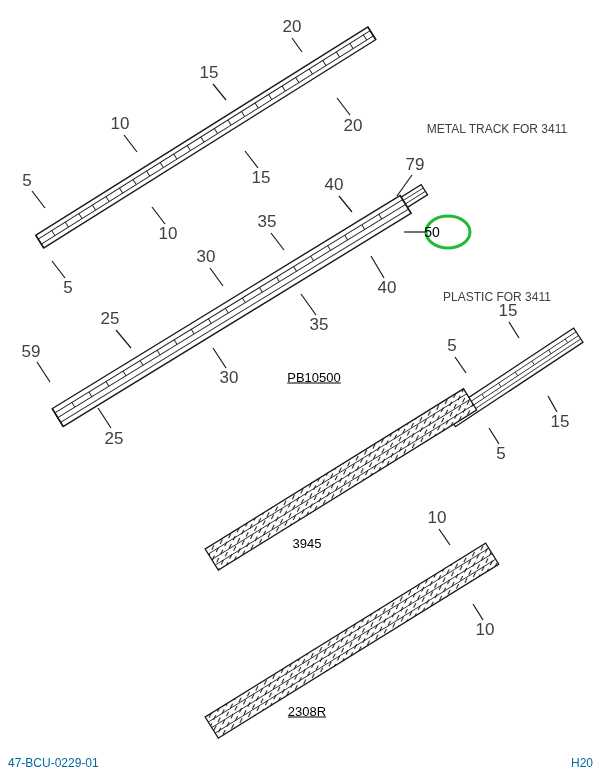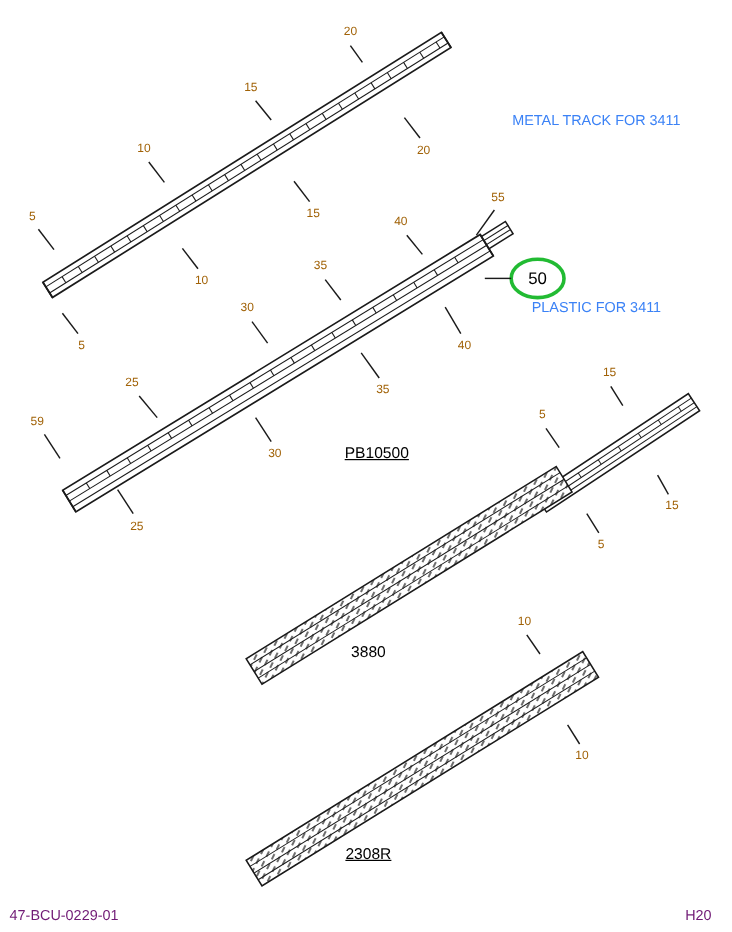--- a/index.html
+++ b/index.html
@@ -18,46 +18,47 @@
   #svg-root {
     position: absolute;
     left: 0;
     top: 0;
     width: 610px;
     height: 777px;
   }
   .callout-label {
     position: absolute;
     font-family: "Liberation Sans", sans-serif;
-    font-size: 10px;
-    color: #a16207;
+    font-size: 17px;
+    color: #404040;
     white-space: nowrap;
     transform: translate(-50%, -50%);
   }
   .text-note {
     position: absolute;
     font-family: "Liberation Sans", sans-serif;
     font-size: 12px;
-    color: #3b82f6;
-    white-space: nowrap;
-    transform: translate(-50%, -50%);
+    color: #404040;
+    white-space: nowrap;
+    transform: translate(-50%, -50%);
+    margin-top: 29px;
   }
   .part-number {
     position: absolute;
     font-family: "Liberation Sans", sans-serif;
     font-size: 13px;
     color: #000000;
     white-space: nowrap;
     transform: translate(-50%, -50%);
   }
   .footer-text {
     position: absolute;
     font-family: "Liberation Sans", sans-serif;
     font-size: 12px;
-    color: #701a75;
+    color: #0369a1;
     white-space: nowrap;
   }
   .highlight-label {
     position: absolute;
     font-family: "Liberation Sans", sans-serif;
     font-size: 14px;
     color: #000000;
     white-space: nowrap;
     transform: translate(-50%, -50%);
     z-index: 5;
@@ -219,38 +220,38 @@
         <polyline points="483,620 473,604"></polyline>
       </g>
 
     <ellipse id="highlight-ellipse" cx="448" cy="232" rx="22" ry="16" fill="none" stroke="#22bb33" stroke-width="3"></ellipse>
     <line x1="404" y1="232" x2="426" y2="232" stroke="#1a1a1a" stroke-width="1.2"></line>
 
     <line x1="0" y1="748" x2="610" y2="748" stroke="#cccccc" stroke-width="0"></line>
   </svg>
 
   <div class="text-note" style="left:497px; top:100px;">METAL TRACK FOR 3411</div>
-  <div class="text-note" style="left:497px; top:256px;">PLASTIC FOR 3411</div>
+  <div class="text-note" style="left:497px; top:268px;">PLASTIC FOR 3411</div>
 
   <div class="part-number" style="left:314px; top:377px;text-decoration:underline;">PB10500</div>
-  <div class="part-number" style="left:307px; top:543px;">3880</div>
+  <div class="part-number" style="left:307px; top:543px;">3945</div>
   <div class="part-number" style="left:307px; top:711px;text-decoration:underline;">2308R</div>
 
-  <div class="highlight-label" style="left:448px; top:232px;">50</div>
+  <div class="highlight-label" style="left:432px; top:232px;">50</div>
 
   <div id="callout-layer">
       <div class="callout-label" style="left: 292px; top: 27px;">20</div>
       <div class="callout-label" style="left: 209px; top: 73px;">15</div>
       <div class="callout-label" style="left: 120px; top: 124px;">10</div>
       <div class="callout-label" style="left: 27px; top: 181px;">5</div>
       <div class="callout-label" style="left: 353px; top: 126px;">20</div>
       <div class="callout-label" style="left: 261px; top: 178px;">15</div>
       <div class="callout-label" style="left: 168px; top: 234px;">10</div>
       <div class="callout-label" style="left: 68px; top: 288px;">5</div>
-      <div class="callout-label" style="left: 415px; top: 165px;">55</div>
+      <div class="callout-label" style="left: 415px; top: 165px;">79</div>
       <div class="callout-label" style="left: 334px; top: 185px;">40</div>
       <div class="callout-label" style="left: 267px; top: 222px;">35</div>
       <div class="callout-label" style="left: 206px; top: 257px;">30</div>
       <div class="callout-label" style="left: 110px; top: 319px;">25</div>
       <div class="callout-label" style="left: 31px; top: 352px;">59</div>
       <div class="callout-label" style="left: 387px; top: 288px;">40</div>
       <div class="callout-label" style="left: 319px; top: 325px;">35</div>
       <div class="callout-label" style="left: 229px; top: 378px;">30</div>
       <div class="callout-label" style="left: 114px; top: 439px;">25</div>
       <div class="callout-label" style="left: 508px; top: 311px;">15</div>

